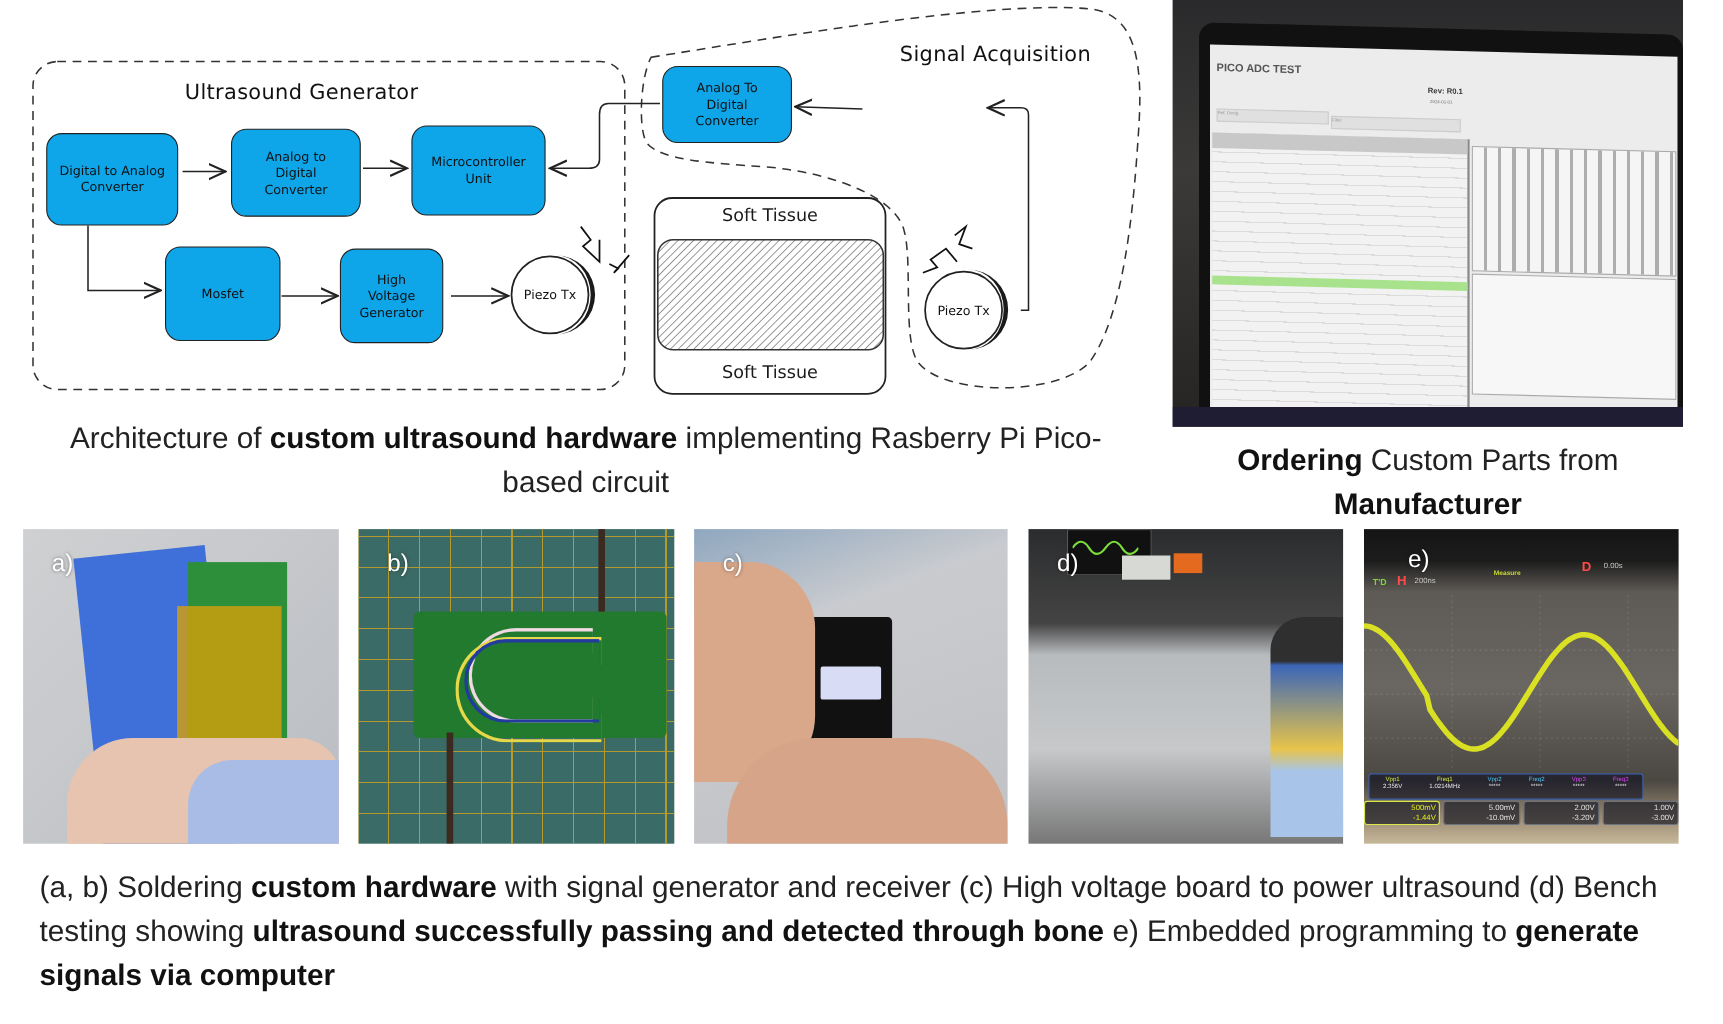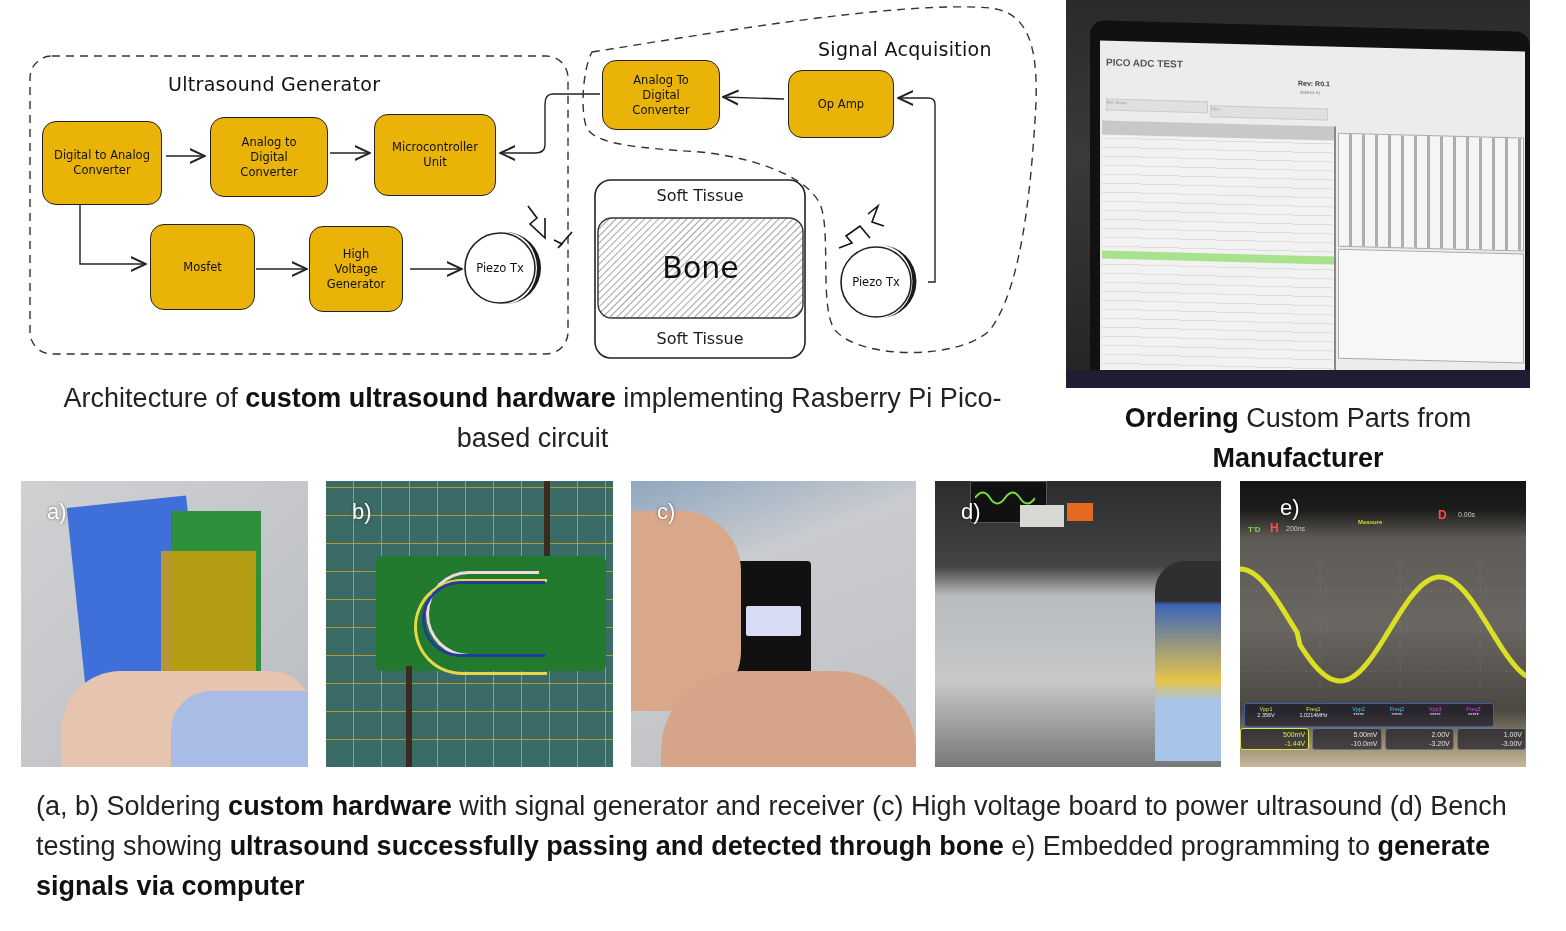--- a/index.html
+++ b/index.html
@@ -1,19 +1,19 @@
 <!DOCTYPE html>
 <html><head>
 <meta charset="utf-8">
 <style>
   html,body{margin:0;padding:0;background:#ffffff;}
   body{width:1566px;height:931px;position:relative;overflow:hidden;font-family:"Liberation Sans",sans-serif;color:#1a1a1a;}
   .abs{position:absolute;}
   .hand{font-family:"DejaVu Sans",sans-serif;font-size:11.5px;text-align:center;color:#111;line-height:15px;}
-  .box{position:absolute;border:1.6px solid #222;border-radius:14px;background:#eab308;display:flex;align-items:center;justify-content:center;box-sizing:border-box;}
+  .box{position:absolute;border:1.6px solid #222;border-radius:14px;background:#0ea5e9;display:flex;align-items:center;justify-content:center;box-sizing:border-box;}
   .title-hand{font-family:"DejaVu Sans",sans-serif;font-size:19px;color:#111;letter-spacing:0.3px;}
   .caption{font-family:"Liberation Sans",sans-serif;font-size:27px;font-weight:300;color:#222;line-height:40px;}
   .caption b{font-weight:700;color:#111;}
   .photo{position:absolute;overflow:hidden;top:481px;height:286px;}
   .plabel{position:absolute;left:26px;top:18px;color:#fff;font-size:22px;font-family:"Liberation Sans",sans-serif;text-shadow:0 0 3px rgba(0,0,0,.5);}
 </style>
 </head>
 <body>
 
 <div class="abs" style="left:0;top:0;width:1050px;height:375px;">
@@ -73,27 +73,23 @@
       <span>Mosfet</span>
     </div>
   <div class="box hand" style="left:309px;top:226px;width:94px;height:86px;padding:0 22px;">
       <span>High Voltage Generator</span>
     </div>
   <div class="abs hand" style="left:466px;top:261px;width:68px;">Piezo Tx</div>
 
   <div class="box hand" style="left:602px;top:60px;width:118px;height:70px;padding:0 18px;">
       <span>Analog To Digital Converter</span>
     </div>
-  <div class="box hand" style="left:788px;top:70px;width:106px;height:68px;">
-      <span>Op Amp</span>
-    </div>
   <div class="abs hand" style="left:842px;top:275px;width:68px;">Piezo Tx</div>
 
   <div class="abs" style="left:595px;top:186px;width:210px;text-align:center;font-family:'DejaVu Sans',sans-serif;font-size:16px;">Soft Tissue</div>
-  <div class="abs" style="left:598px;top:250px;width:205px;text-align:center;font-family:'DejaVu Sans',sans-serif;font-size:30px;color:#111;">Bone</div>
   <div class="abs" style="left:595px;top:329px;width:210px;text-align:center;font-family:'DejaVu Sans',sans-serif;font-size:16px;">Soft Tissue</div>
 </div>
 
 <div class="abs caption" style="left:30px;top:378px;width:1005px;text-align:center;">
   <span>Architecture of </span><b>custom ultrasound hardware</b><span> implementing Rasberry Pi Pico-based circuit</span>
 </div>
 
 <div class="abs" style="left:1066px;top:0;width:464px;height:388px;background:linear-gradient(180deg,#2a2a2c 0%,#3b3a38 40%,#252423 100%);overflow:hidden;">
   <div class="abs" style="left:24px;top:26px;width:440px;height:352px;background:#111;border-radius:14px 14px 0 0;transform:skewY(1.5deg);"></div>
   <div class="abs" style="left:34px;top:46px;width:425px;height:330px;background:#ececec;transform:skewY(1.5deg);overflow:hidden;">

